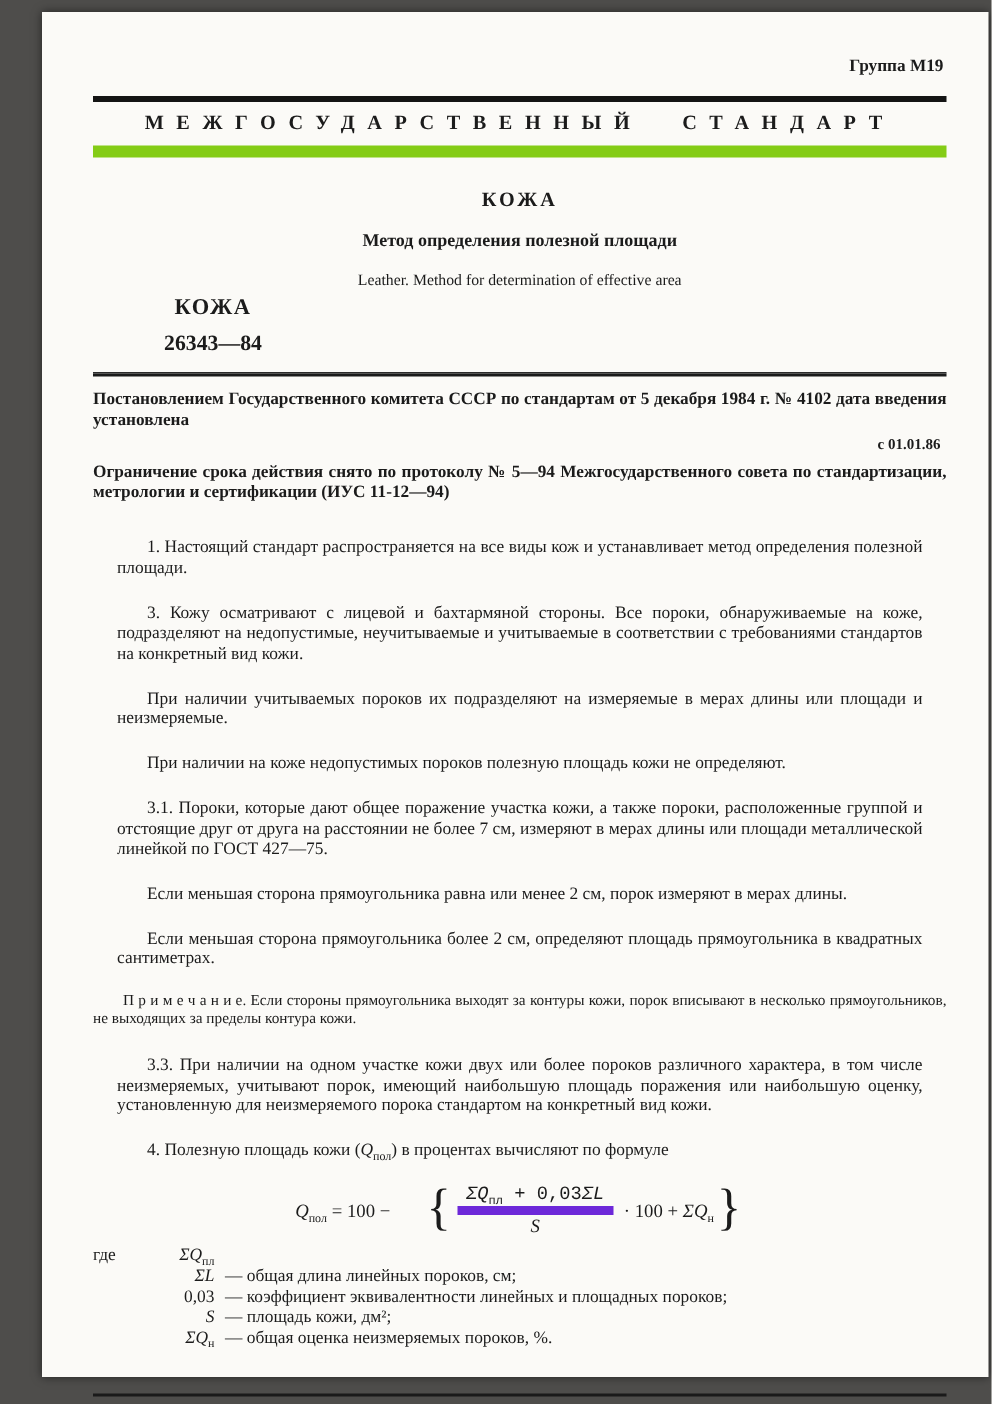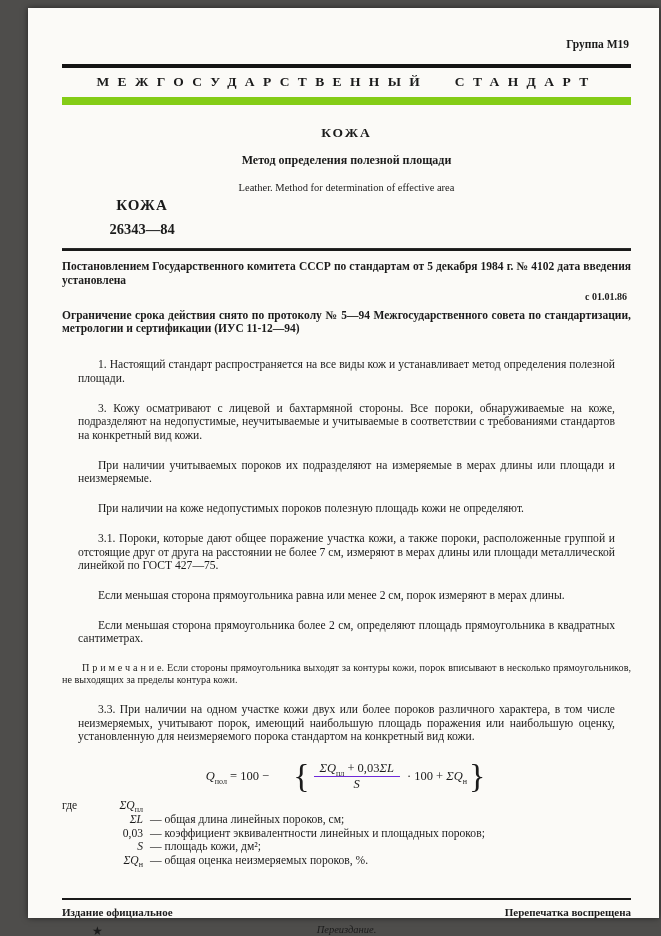--- a/index.html
+++ b/index.html
@@ -91,21 +91,21 @@
   .f-lhs { margin-right: 19px; white-space: pre; }
   .f-tail { margin-left: 5px; white-space: pre; }
   .brace {
     font-size: 34px;
     line-height: 1;
     font-weight: 400;
     margin: 0 2px;
     transform: translateY(-1px);
   }
   .frac { display: inline-flex; flex-direction: column; text-align: center; margin: 0 2px; }
-  .frac .num { border-bottom: 1px solid #6d28d9; padding: 0 6px 1px 6px; display: block; }
+  .frac .num { border-bottom: 6px solid #6d28d9; padding: 0 6px 1px 6px; display: block; font-family: Liberation Mono, monospace; }
   .frac .den { padding-top: 1px; display: block; }
   .defs { font-size: 11.6px; line-height: 13.8px; margin-top: 2px; }
   .def-row { display: grid; grid-template-columns: 30px 56px auto; }
   .def-prefix { text-align: left; }
   .def-term { text-align: right; padding-right: 5px; white-space: nowrap; }
   .def-desc { padding-left: 2px; }
   .footer-rule { margin-top: 30px; }
   .footer-row {
     display: flex;
     justify-content: space-between;
@@ -157,20 +157,21 @@
   <div class="body-text">
     <p>1. Настоящий стандарт распространяется на все виды кож и устанавливает метод определения полезной площади.</p>
     <p>3. Кожу осматривают с лицевой и бахтармяной стороны. Все пороки, обнаруживаемые на коже, подразделяют на недопустимые, неучитываемые и учитываемые в соответствии с требованиями стандартов на конкретный вид кожи.</p>
     <p>При наличии учитываемых пороков их подразделяют на измеряемые в мерах длины или площади и неизмеряемые.</p>
     <p>При наличии на коже недопустимых пороков полезную площадь кожи не определяют.</p>
     <p>3.1. Пороки, которые дают общее поражение участка кожи, а также пороки, расположенные группой и отстоящие друг от друга на расстоянии не более 7 см, измеряют в мерах длины или площади металлической линейкой по ГОСТ 427—75.</p>
     <p>Если меньшая сторона прямоугольника равна или менее 2 см, порок измеряют в мерах длины.</p>
     <p>Если меньшая сторона прямоугольника более 2 см, определяют площадь прямоугольника в квадратных сантиметрах.</p>
     <p class="note">П р и м е ч а н и е. Если стороны прямоугольника выходят за контуры кожи, порок вписывают в несколько прямоугольников, не выходящих за пределы контура кожи.</p>
     <p>3.3. При наличии на одном участке кожи двух или более пороков различного характера, в том числе неизмеряемых, учитывают порок, имеющий наибольшую площадь поражения или наибольшую оценку, установленную для неизмеряемого порока стандартом на конкретный вид кожи.</p>
+    <p><span>4. Полезную площадь кожи (</span><i class="var">Q</i><sub>пол</sub><span>) в процентах вычисляют по формуле</span></p>
 
     <div class="formula">
       <span class="f-lhs"><i class="var">Q</i><sub>пол</sub><span> = 100 − </span></span>
       <span class="brace">{</span>
       <span class="frac">
         <span class="num"><i class="var">ΣQ</i><sub>пл</sub><span> + 0,03</span><i class="var">ΣL</i></span>
         <span class="den"><i class="var">S</i></span>
       </span>
       <span class="f-tail"><span>· 100 + </span><i class="var">ΣQ</i><sub>н</sub></span>
       <span class="brace">}</span>

